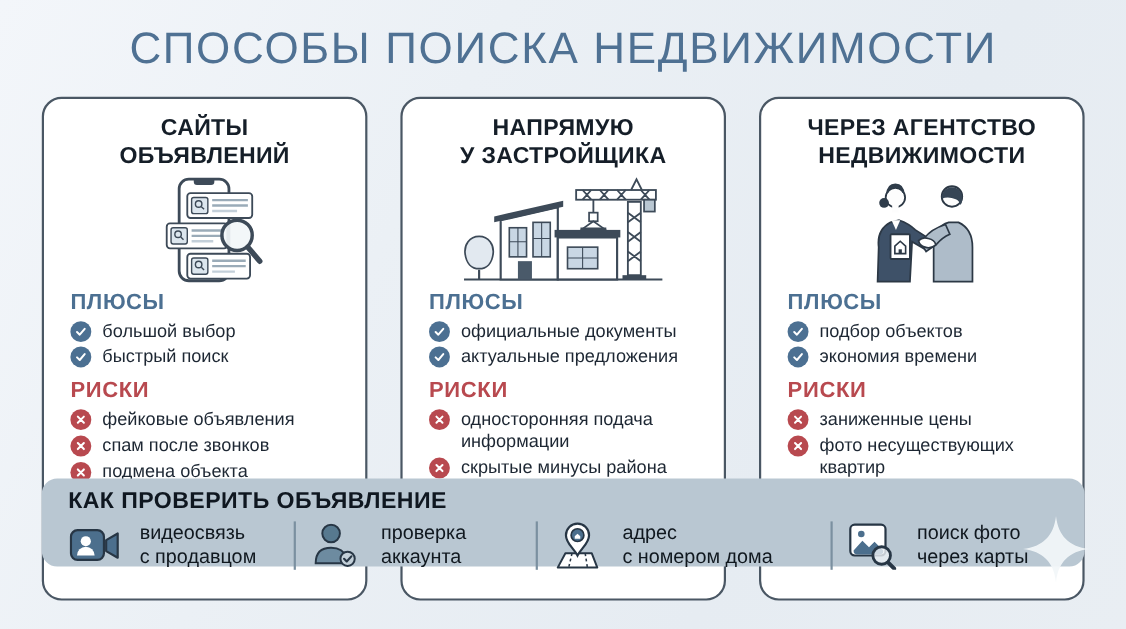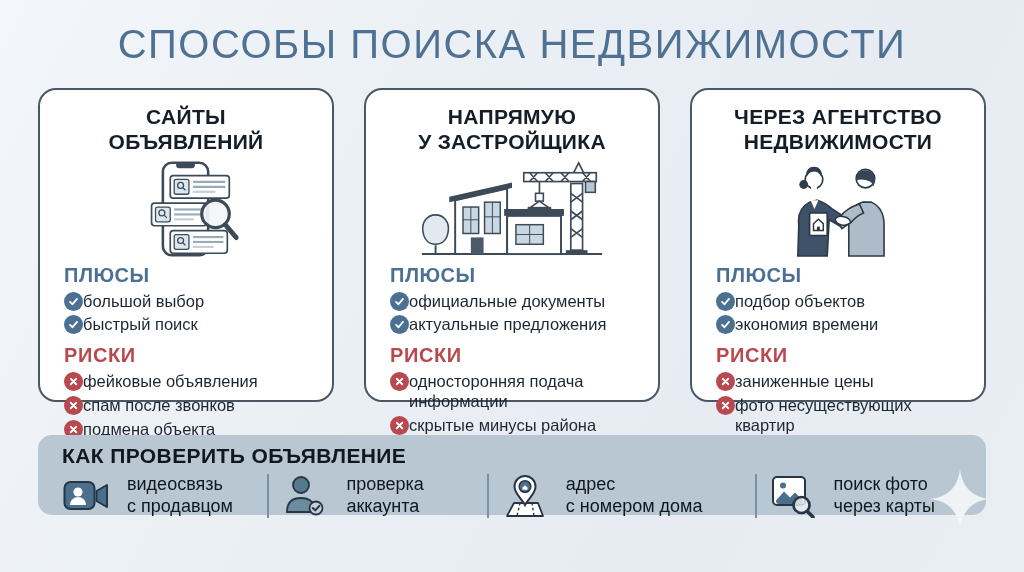--- a/index.html
+++ b/index.html
@@ -9,36 +9,36 @@
     font-family:"Liberation Sans","DejaVu Sans",sans-serif;
     color:var(--text-dark,#1d2733);
   }
   .page-title{
     position:absolute; top:22px; left:0; width:100%; margin:0;
     text-align:center; font-size:40px; font-weight:normal; letter-spacing:1.5px;
     color:var(--title-blue,#4f7193);
   }
   .cards{position:absolute; left:38px; top:88px; width:948px; display:flex; gap:30px;}
   .card{
-    width:296px; height:314px; box-sizing:border-box; background:#fff;
+    width:296px; height:458px; box-sizing:border-box; background:#fff;
     border:2px solid var(--card-border,#4a5764); border-radius:18px;
     display:flex; flex-direction:column;
   }
   .card h2{
     margin:15px 6px 0; text-align:center; font-size:21px; line-height:1.18;
     font-weight:bold; color:#151e28; letter-spacing:.3px;
   }
   .card h2 span{display:block;}
   .illus{height:98px; margin-top:5px; display:flex; align-items:center; justify-content:center;}
   .card-body{padding:6px 20px 15px 24px;}
   .sec-label{margin:0 0 5px; font-size:20px; font-weight:bold; letter-spacing:.6px;}
   .sec-label.pros{color:var(--accent-blue,#4c7092);}
   .sec-label.risks{color:var(--risk-red,#b8494f); margin-top:9px;}
   ul.plist{list-style:none; margin:0; padding:0;}
-  ul.plist li{display:flex; align-items:flex-start; font-size:16.5px; line-height:1.2; margin-bottom:4px; color:#1d2733;}
+  ul.plist li{display:flex; gap:10px; align-items:flex-start; font-size:16.5px; line-height:1.2; margin-bottom:4px; color:#1d2733;}
   .mark{width:19px; height:19px; border-radius:50%; flex:0 0 19px; display:inline-flex; align-items:center; justify-content:center; margin-top:0px;}
   .mark.check{background:var(--accent-blue,#4c7092);}
   .mark.cross{background:var(--risk-red,#b8494f);}
   .mark svg{width:11px; height:11px;}
   .footer-bar{
     position:absolute; left:38px; top:435px; width:948px; height:80px; box-sizing:border-box;
     background:var(--bar-bg,#b9c7d2); border-radius:14px; padding:9px 24px 0;
   }
   .footer-bar h2{margin:0 0 5px; font-size:21px; font-weight:bold; letter-spacing:.4px; color:#0f1720;}
   .footer-items{display:flex; align-items:center; height:46px;}

